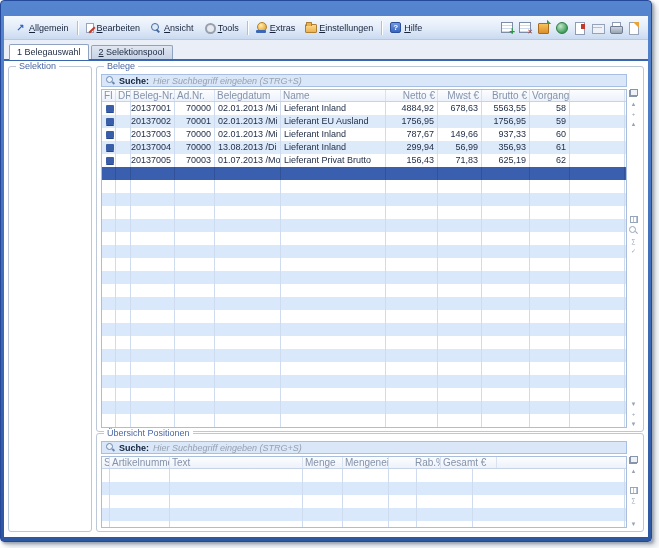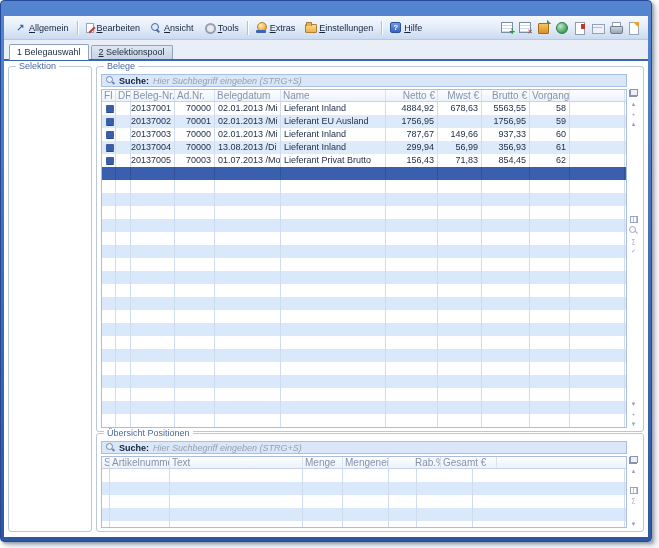--- a/index.html
+++ b/index.html
@@ -279,21 +279,21 @@
                   <span class="gc" style="width: 14px;">
                     <span class="beleg-icon"></span>
                   </span>
                   <span class="gc" style="width: 15px;"></span>
                   <span class="gc ar" style="width: 44px;">20137005</span>
                   <span class="gc ar" style="width: 40px;">70003</span>
                   <span class="gc" style="width: 66px;">01.07.2013 /Mo</span>
                   <span class="gc" style="width: 105px;">Lieferant Privat Brutto</span>
                   <span class="gc ar" style="width: 52px;">156,43</span>
                   <span class="gc ar" style="width: 44px;">71,83</span>
-                  <span class="gc ar" style="width: 48px;">854,45</span>
+                  <span class="gc ar" style="width: 48px;">625,19</span>
                   <span class="gc ar" style="width: 40px;">62</span>
                   <span class="gc" style="width: 55px;"></span>
                 </div>
                 <div class="grow selrow">
                   <span class="gc" style="width: 14px;"></span>
                   <span class="gc" style="width: 15px;"></span>
                   <span class="gc" style="width: 44px;"></span>
                   <span class="gc" style="width: 40px;"></span>
                   <span class="gc" style="width: 66px;"></span>
                   <span class="gc" style="width: 105px;"></span>

